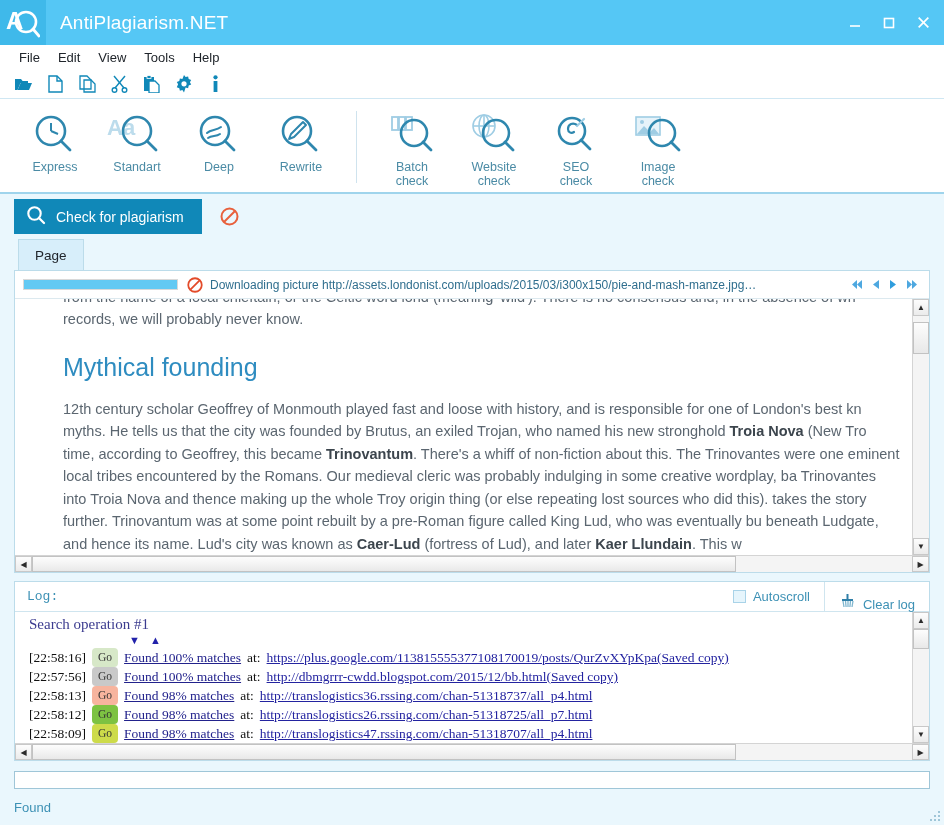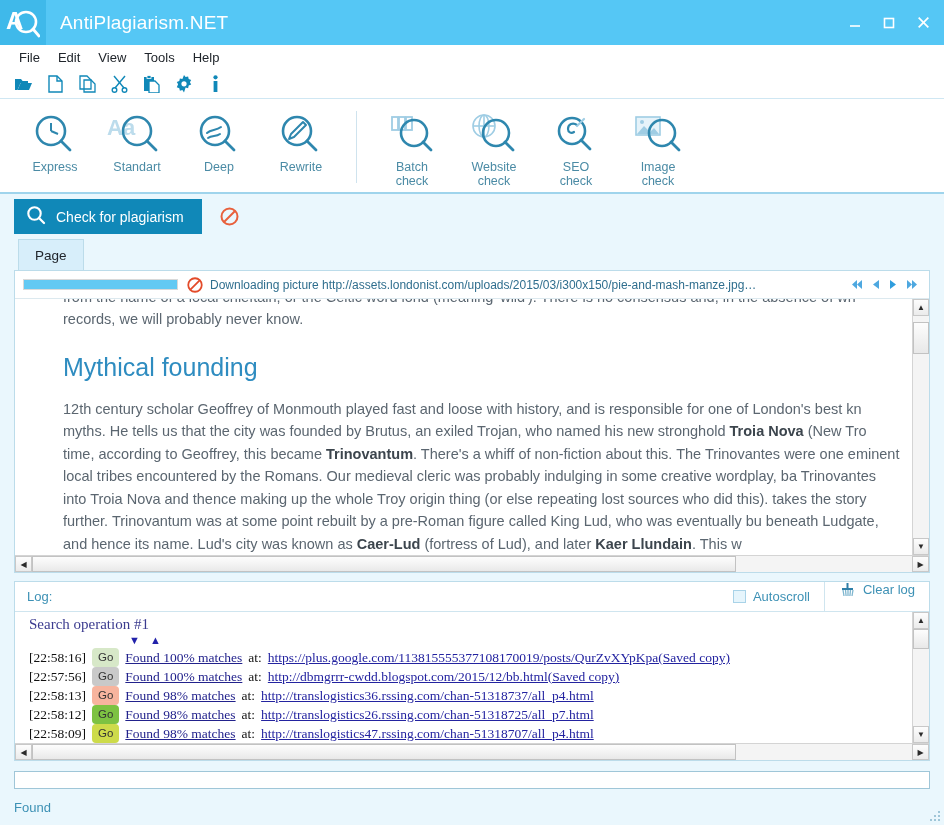--- a/index.html
+++ b/index.html
@@ -290,38 +290,38 @@
     display: flex; flex-direction: column;
   }
   .loghead {
     height: 30px;
     display: flex; align-items: center;
     padding-left: 12px;
     border-bottom: 1px solid #cfe5ef;
     flex: 0 0 auto;
     background: #fff;
   }
-  .loghead .lbl { font-size: 13px; color: #3d91b5; }
+  .loghead .lbl { font-size: 13px; color: #3d91b5; font-family: Liberation Mono, monospace; }
   .autoscroll {
     margin-left: auto;
     display: flex; align-items: center; gap: 7px;
     font-size: 13px; color: #3d91b5;
     padding-right: 14px;
     cursor: pointer;
   }
   .chk {
     width: 13px; height: 13px;
     border: 1px solid #a9d3e8;
     background: #e6f5fc;
     display: inline-block;
   }
   .clearlog {
     border-left: 1px solid #cfe5ef;
     height: 30px;
-    display: flex; align-items: flex-start; gap: 7px;
+    display: flex; align-items: flex-end; gap: 7px;
     padding: 0 14px;
     font-size: 13px; color: #3d91b5;
     cursor: pointer;
   }
   .logbody {
     flex: 1; display: flex; overflow: hidden;
   }
   .loglines {
     flex: 1; overflow: hidden;
     padding: 4px 0 0 14px;
@@ -342,21 +342,21 @@
     line-height: 19px;
     white-space: nowrap;
     gap: 6px;
   }
   .lr-time { color: #111; font-family: "Liberation Serif", serif; }
   .lr-go {
     font-size: 11.5px;
     padding: 0 6px;
     border-radius: 4px;
     color: #333;
-    font-family: Liberation Sans, sans-serif;
+    font-family: Liberation Serif, serif;
     cursor: pointer;
   }
   .lr-found { color: #22228c; text-decoration: underline; cursor: pointer; }
   .lr-at { color: #111; }
   .lr-url { color: #2323a0; text-decoration: underline; cursor: pointer; }
 
   
   .statuswrap {
     flex: 1;
     padding: 10px 14px 0 14px;

